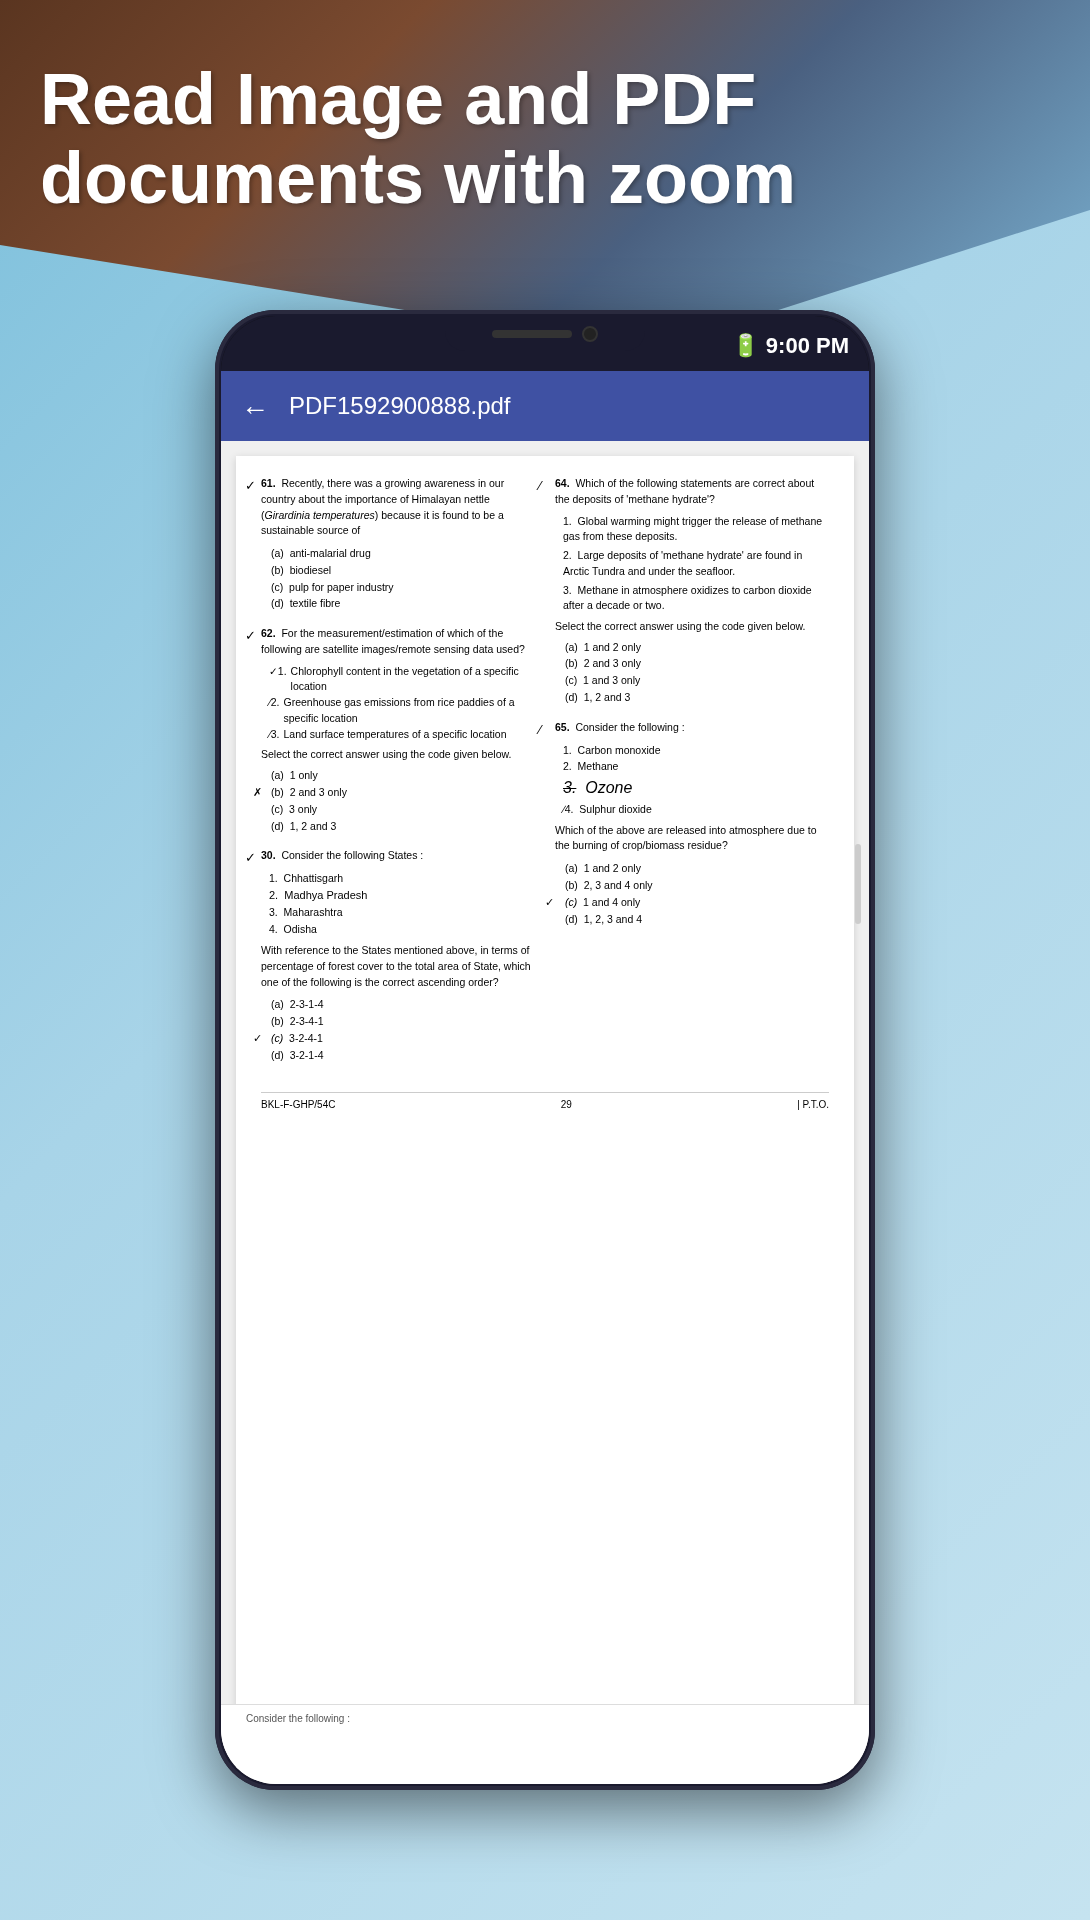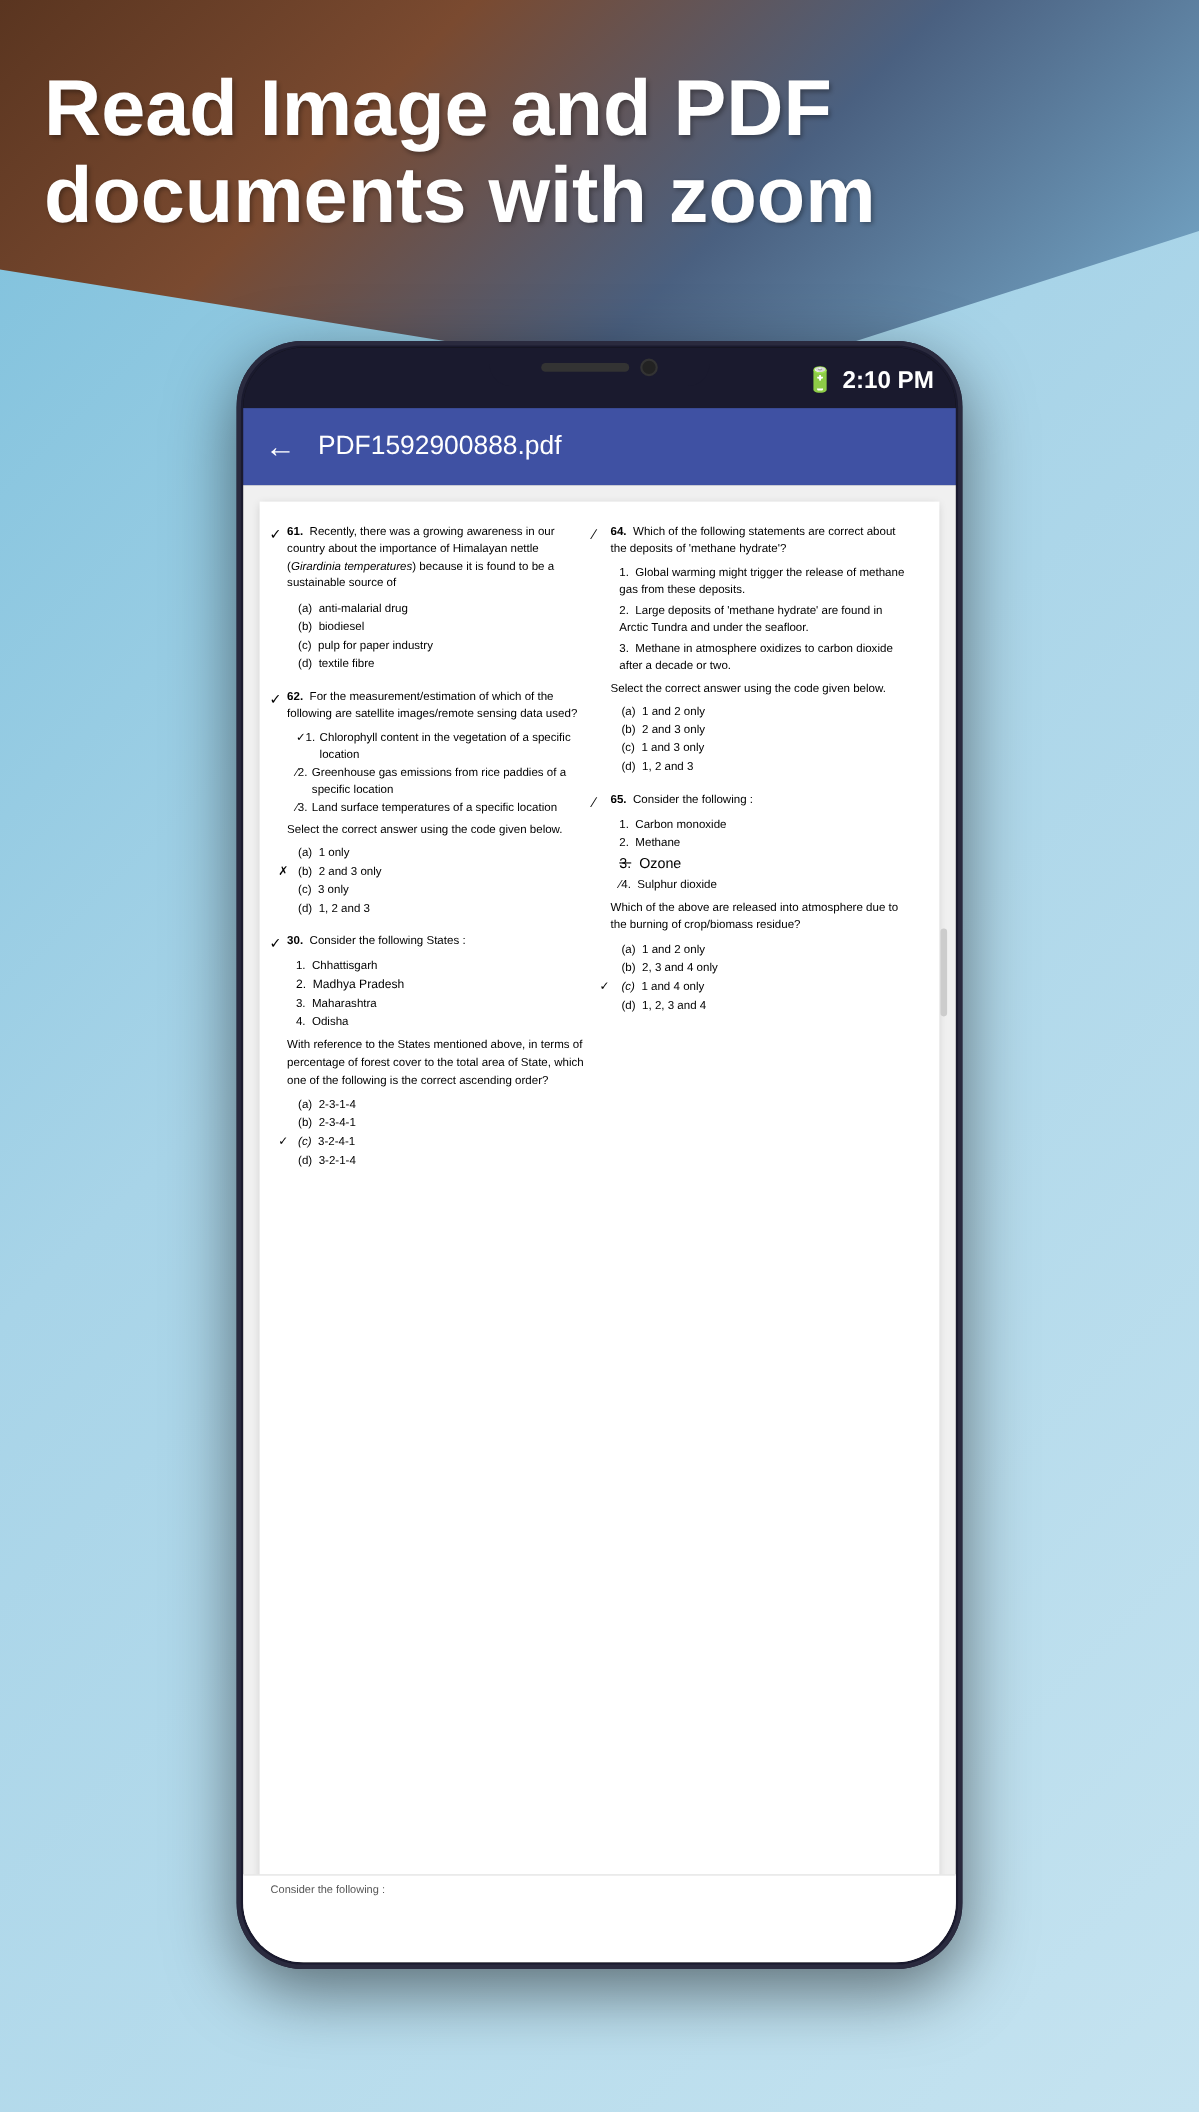--- a/index.html
+++ b/index.html
@@ -248,21 +248,21 @@
   <div class="phone-inner">
 
     <div class="phone-notch">
       <div class="notch-speaker"></div>
       <div class="notch-camera"></div>
     </div>
 
     <div class="status-bar">
       <div class="status-time">
         <span>🔋</span>
-        <span>2:10 PM</span>
+        <span>9:00 PM</span>
       </div>
     </div>
 
     <div class="app-bar">
       <span class="back-arrow">←</span>
       <span class="app-bar-title">PDF1592900888.pdf</span>
     </div>
 
     <div class="pdf-content">
       <div class="pdf-page">
@@ -361,32 +361,37 @@
               <div class="q-text">
                 <span style="position:relative; display:inline-block;">
                   <span style="position:absolute;left:-16px;top:0;font-size:13px;">∕</span>
                   <strong>65.</strong>
                 </span>
                 &nbsp;Consider the following :
               </div>
               <div style="padding-left:8px;">
                 <div style="font-size:10.5px;line-height:1.6;">1.&nbsp; Carbon monoxide</div>
                 <div style="font-size:10.5px;line-height:1.6;">2.&nbsp; Methane</div>
-                <div style="font-size:13px;line-height:1.6;"><span style="text-decoration:line-through;">3.</span>&nbsp; Ozone</div>
+                <div style="font-size:16px;line-height:1.6;font-style:italic;"><span style="text-decoration:line-through;">3.</span>&nbsp; Ozone</div>
                 <div style="font-size:10.5px;line-height:1.6;">∕4.&nbsp; Sulphur dioxide</div>
               </div>
               <div class="q-text" style="margin-top:5px;">Which of the above are released into atmosphere due to the burning of crop/biomass residue?</div>
               <div class="q-option">(a)&nbsp; 1 and 2 only</div>
               <div class="q-option">(b)&nbsp; 2, 3 and 4 only</div>
               <div class="q-option" style="position:relative;"><span style="position:absolute;left:-10px;font-size:11px;">✓</span><em>(c)</em>&nbsp; 1 and 4 only</div>
               <div class="q-option">(d)&nbsp; 1, 2, 3 and 4</div>
             </div>
           </div>
         </div>
 
+        <div class="pdf-footer">
+          <span>BKL-F-GHP/54C</span>
+          <span>29</span>
+          <span>| P.T.O.</span>
+        </div>
       </div>
 
       <div class="scroll-indicator"></div>
     </div>
 
     <div class="pdf-bottom-partial">
       <div style="font-size:10px; color:#555;">Consider the following :</div>
     </div>
   </div>
 </div>

